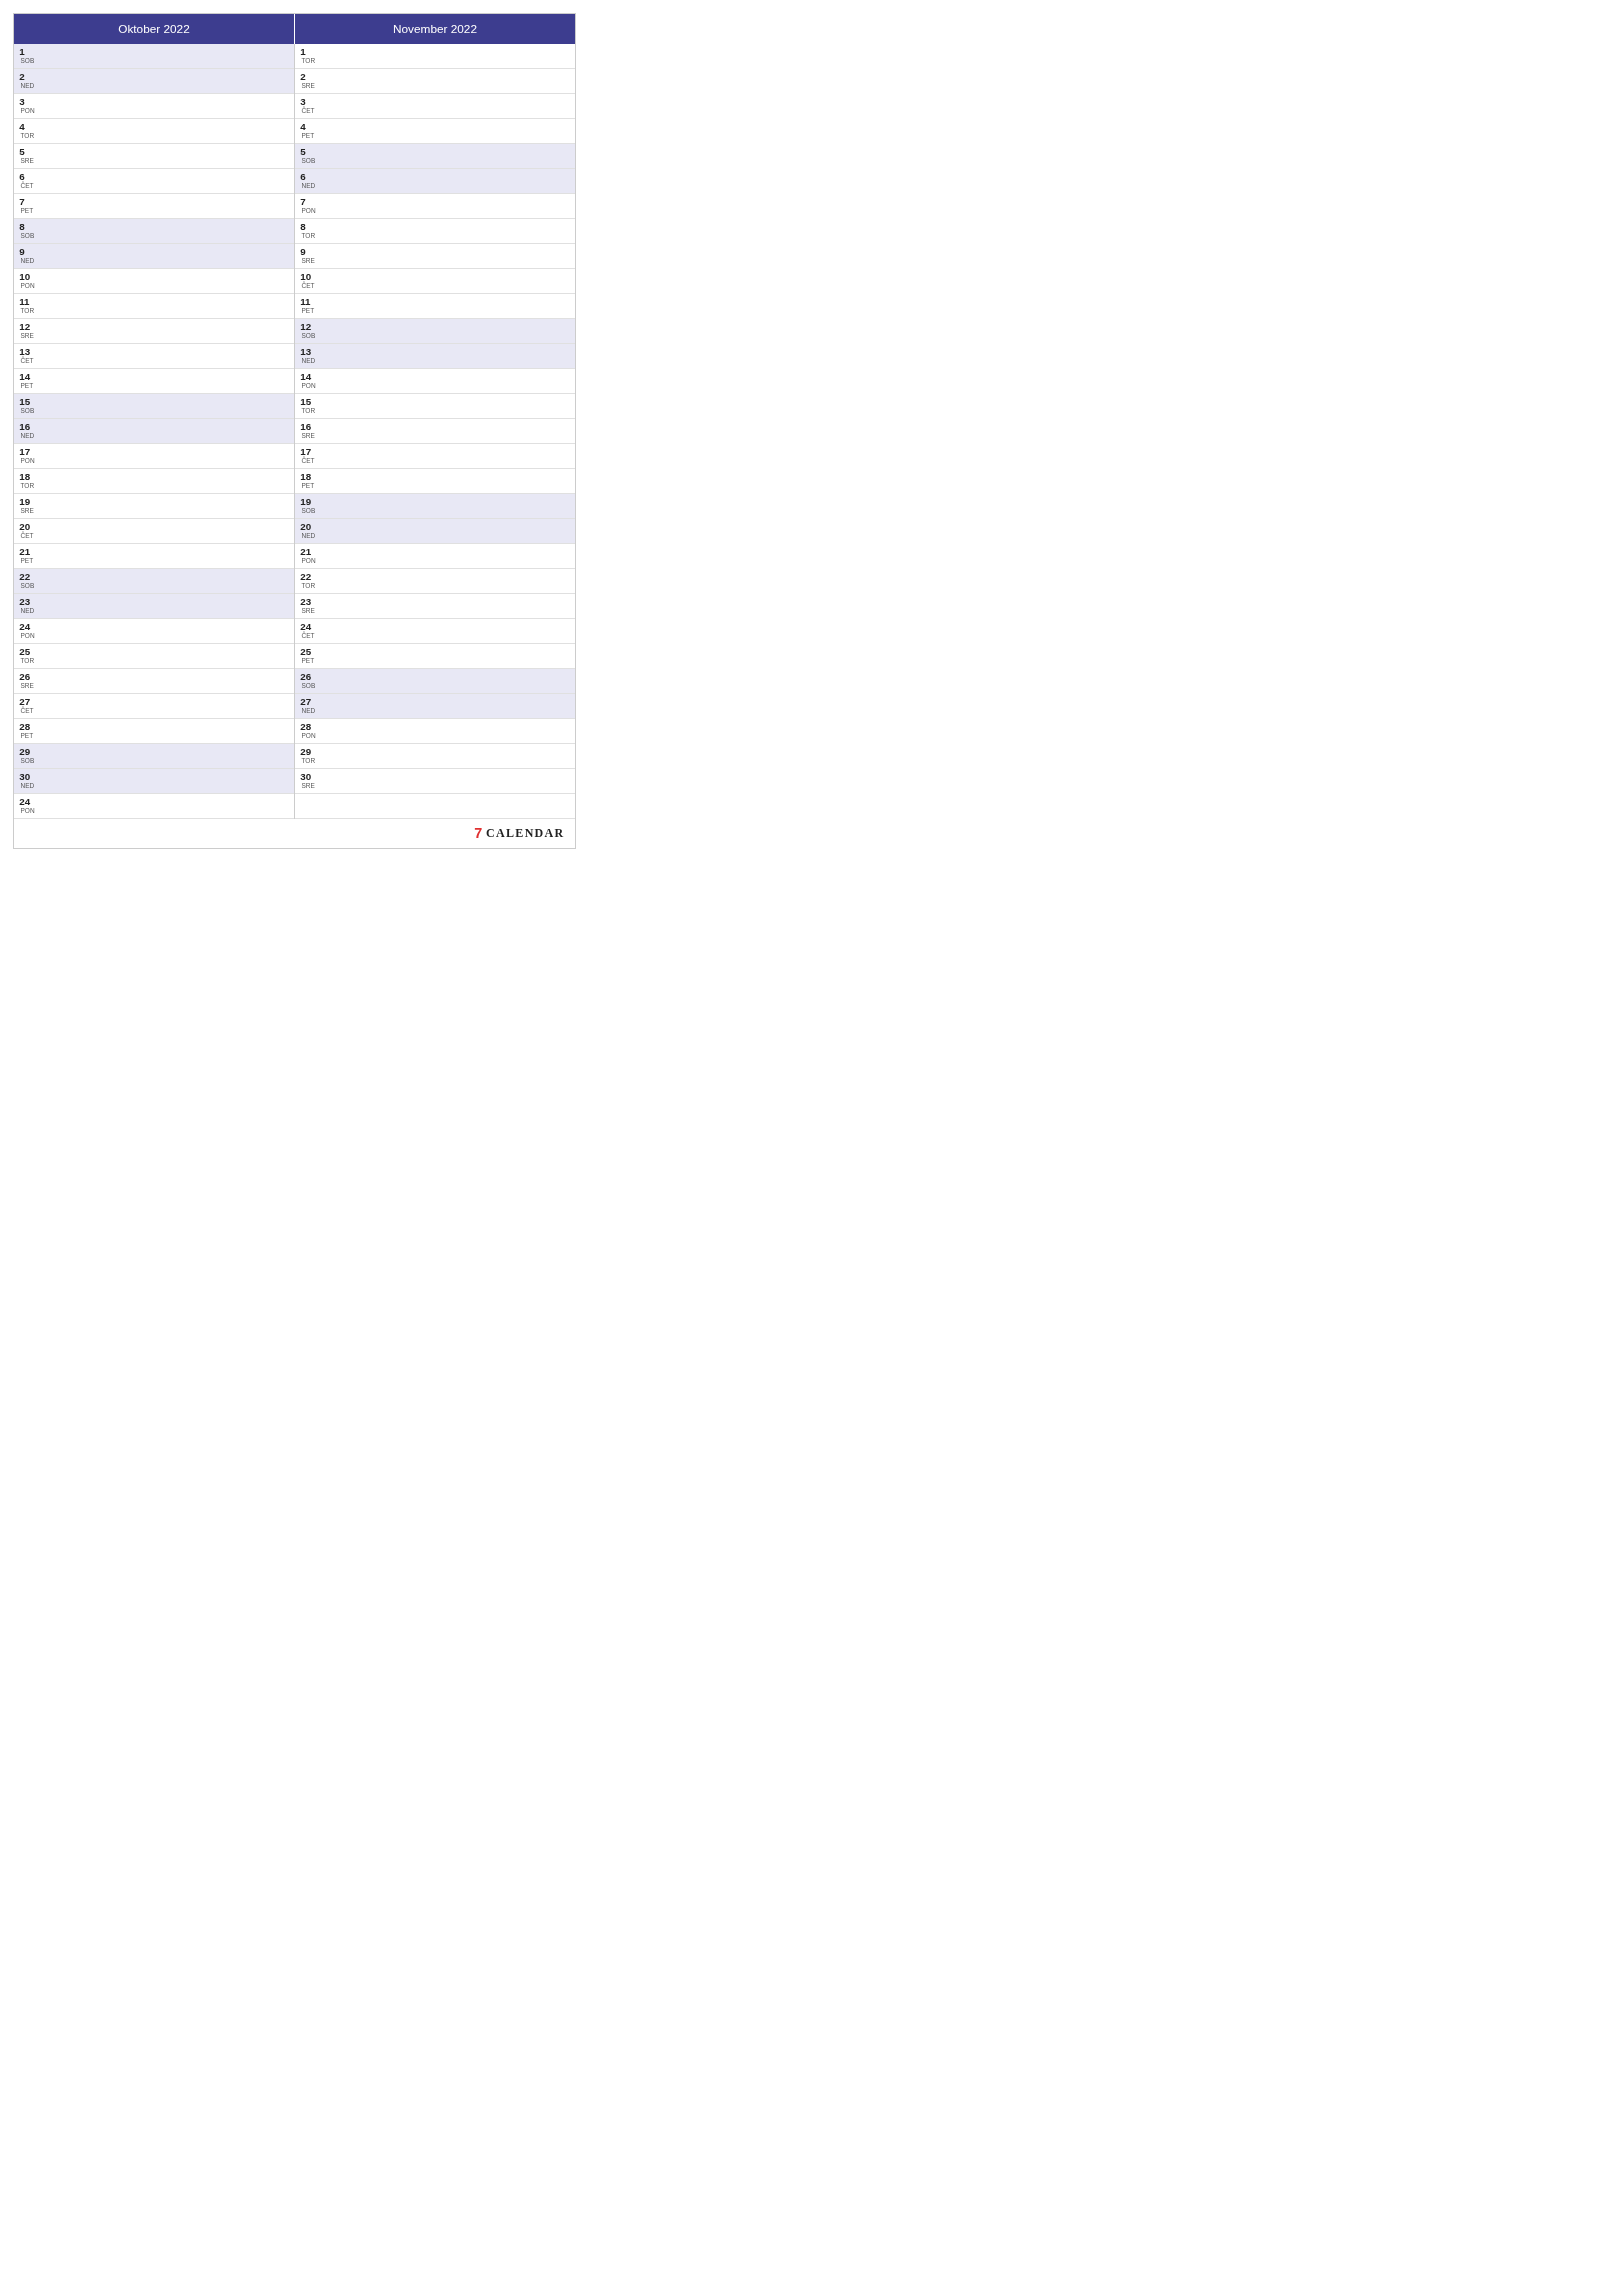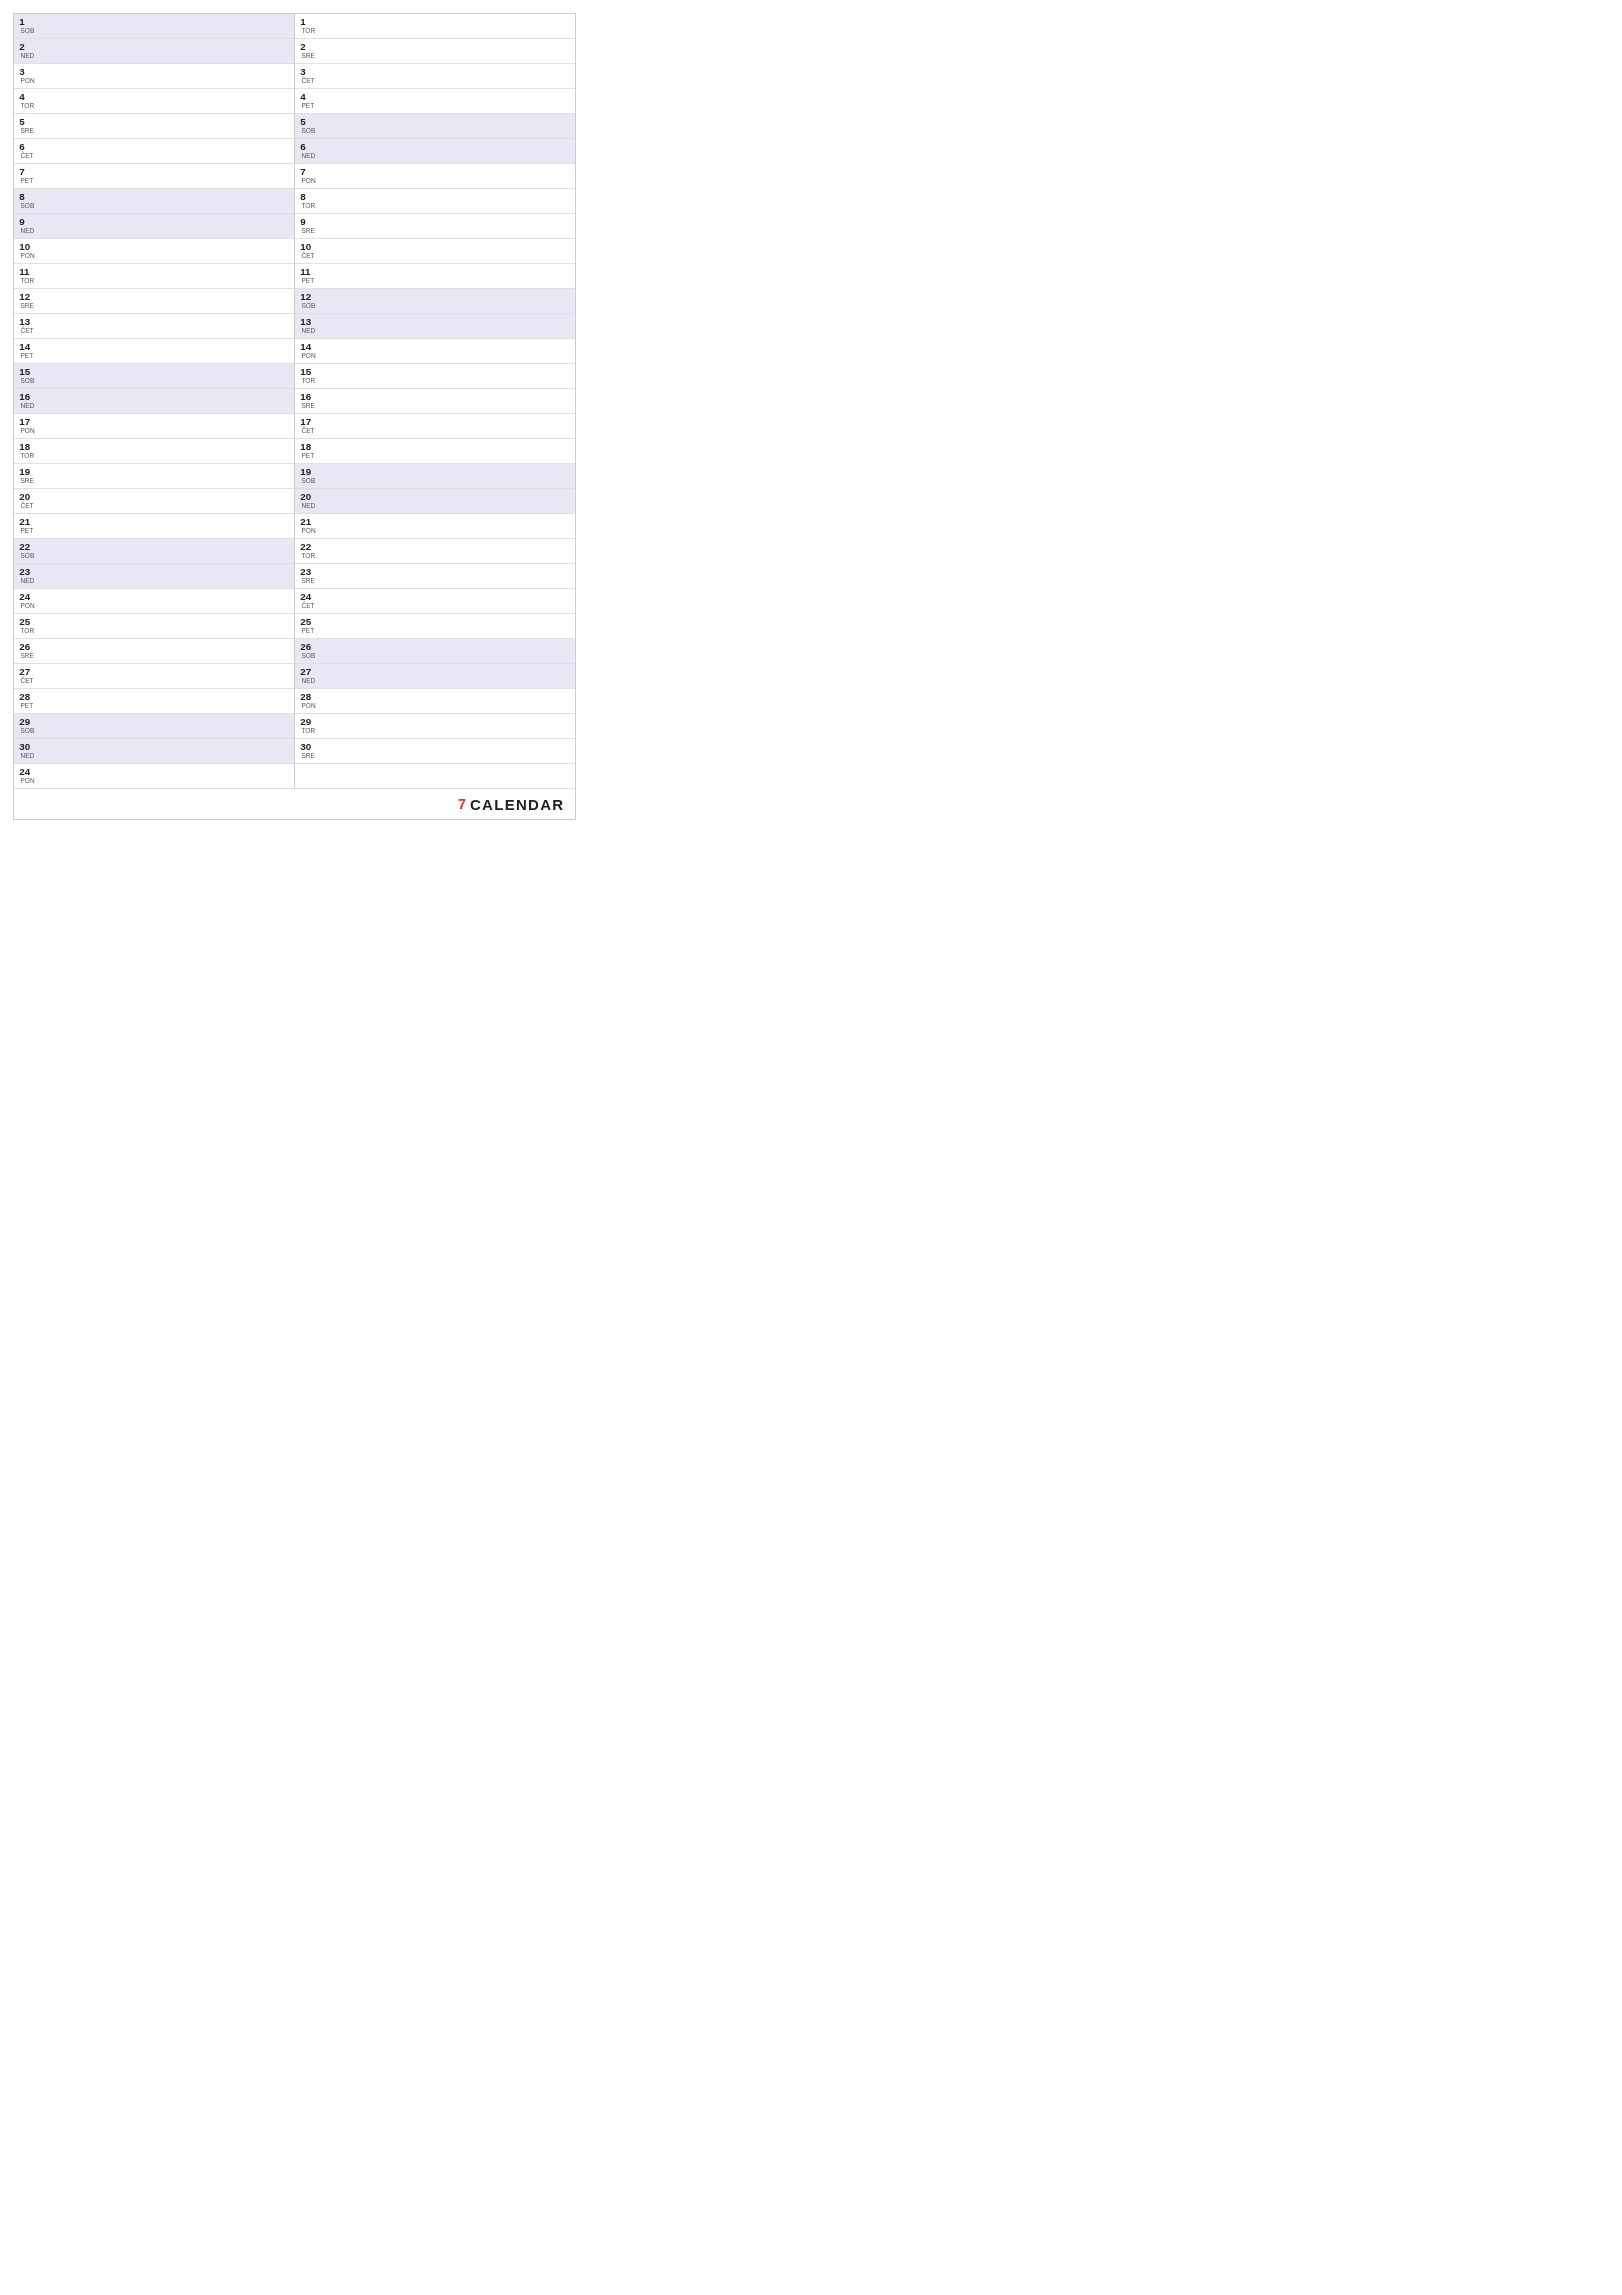--- a/index.html
+++ b/index.html
@@ -80,30 +80,35 @@
       display: flex;
       align-items: center;
       gap: 3.9px;
     }
     .logo-icon {
       color: #e03030;
       font-size: 14.4px;
       font-weight: bold;
     }
     .logo-text {
-      font-size: 15px;
+      font-size: 12px;
       font-weight: bold;
       color: #222;
       letter-spacing: 1.3px;
+      font-family: Liberation Serif, serif;
     }
   </style>
 </head>
 <body>
 
 <div class="calendar-container">
+  <div class="header-row">
+    <div class="header-cell">Oktober 2022</div>
+    <div class="header-cell">November 2022</div>
+  </div>
   <div class="days-grid">
     <div class="month-col" id="oktober-col">
         <div class="day-row weekend">
           <div class="day-info">
       <span class="day-number">1</span>
       <span class="day-name">SOB</span>
     </div>
         </div>
         <div class="day-row weekend">
           <div class="day-info">

